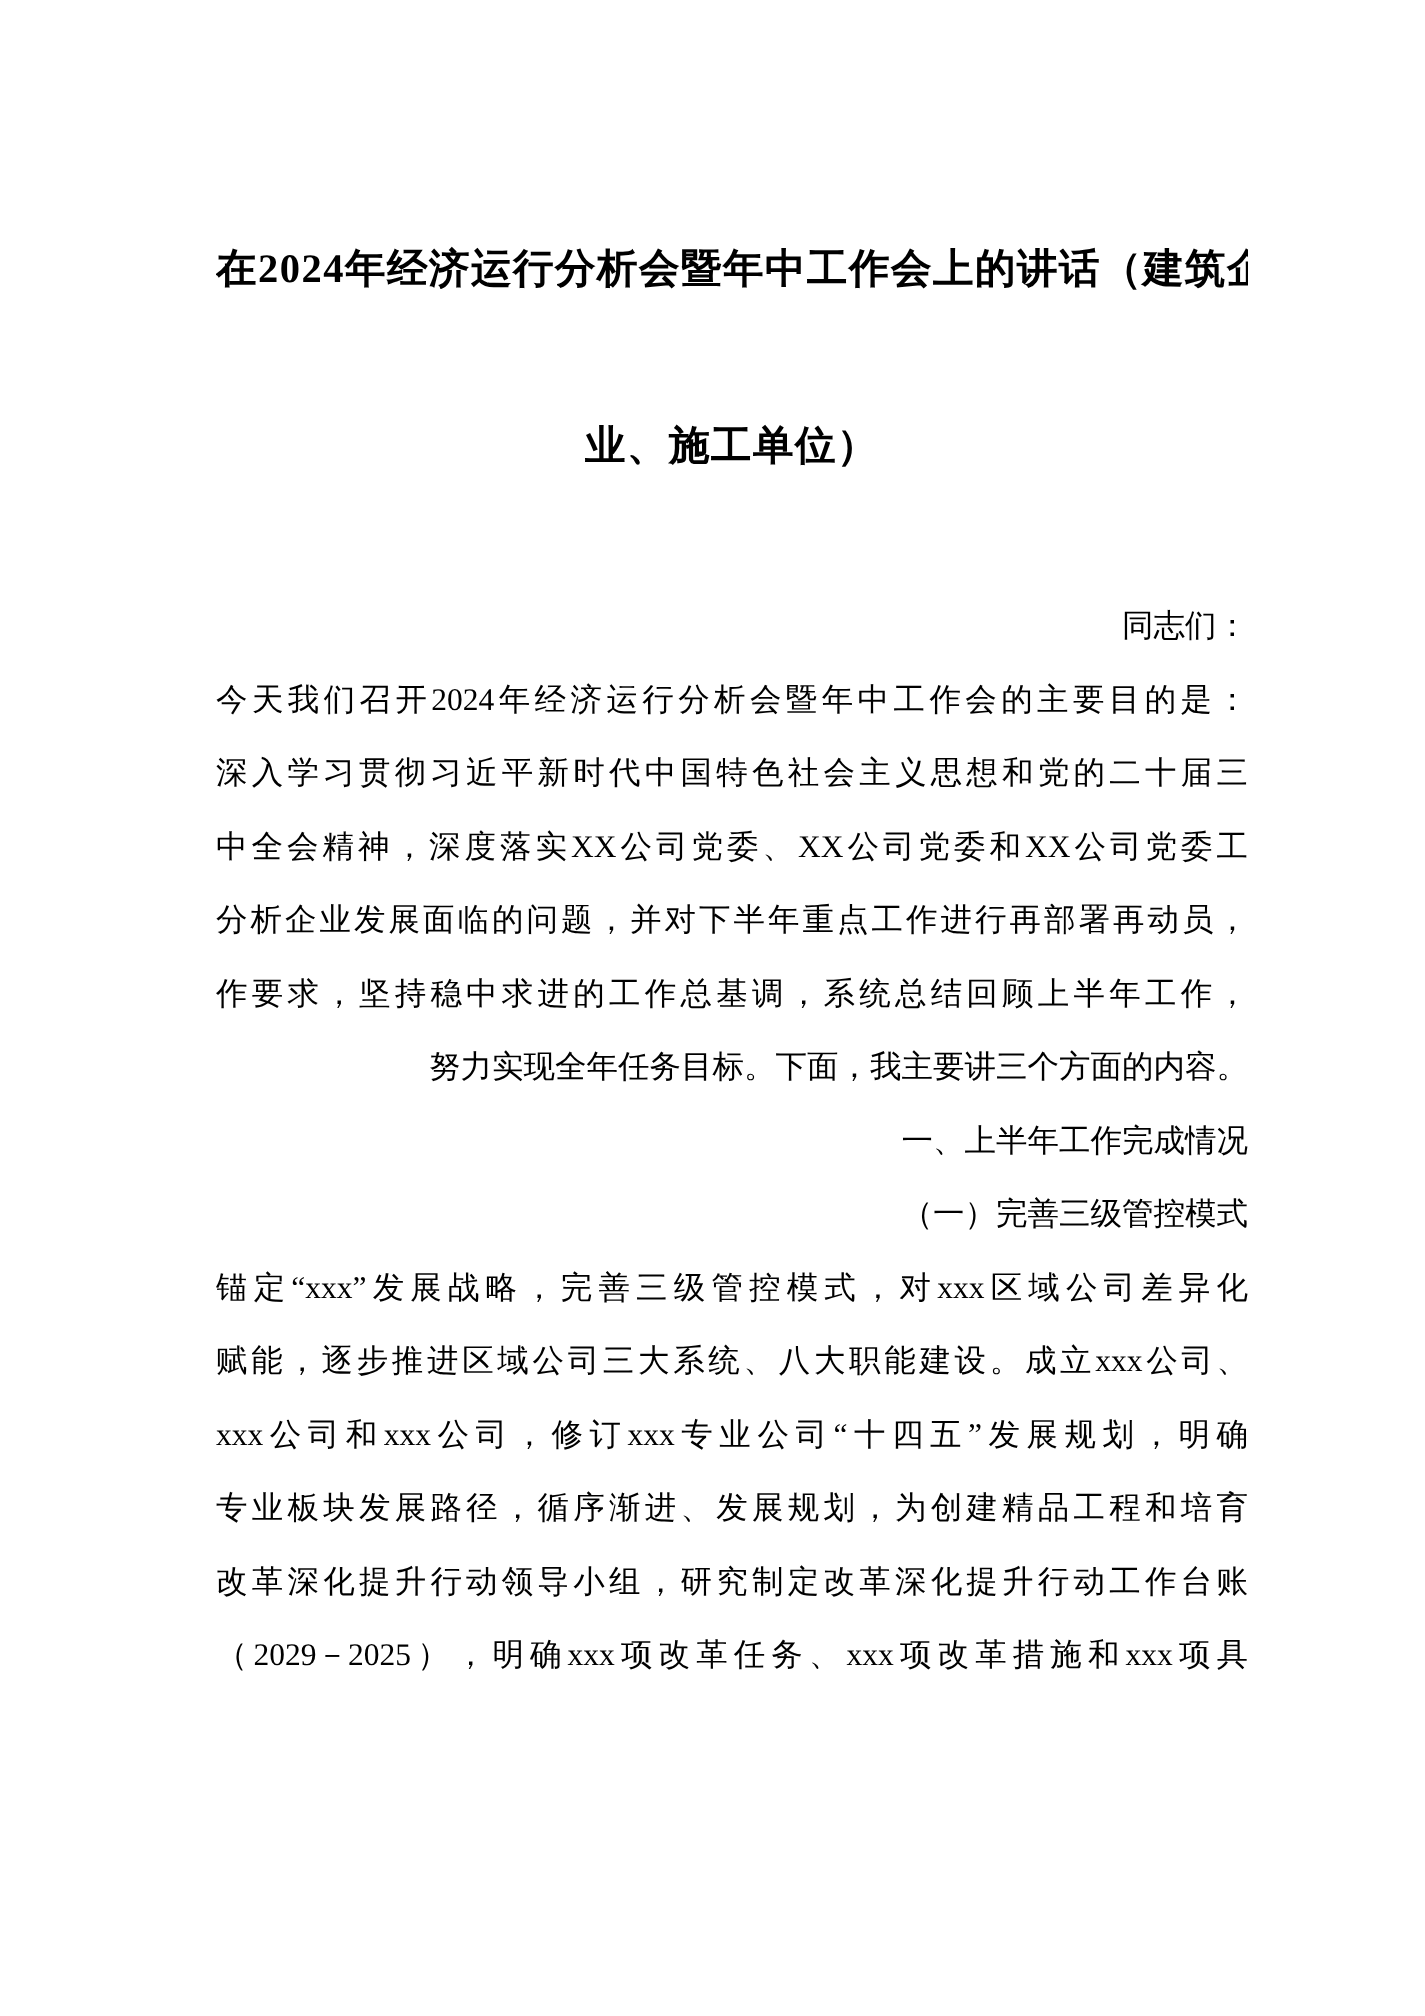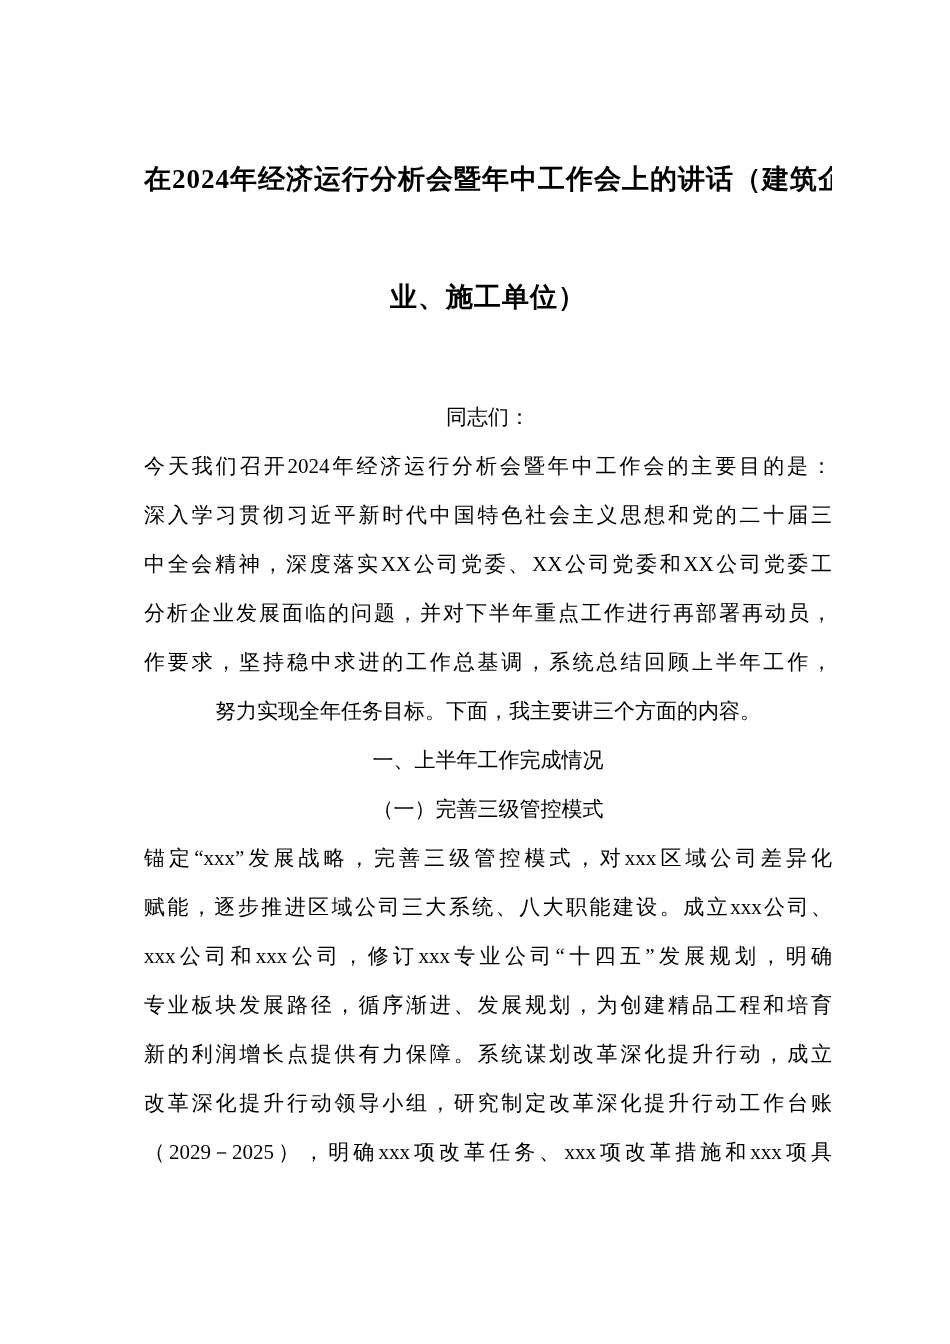--- a/index.html
+++ b/index.html
@@ -34,21 +34,21 @@
     overflow: hidden;
   }
   .doc-body {
     margin-top: 37px;
     font-size: 21px;
   }
   .line {
     height: 49px;
     line-height: 49px;
     overflow: hidden;
-    text-align: center;
+    text-align: right;
   }
   .line.fill {
     text-align: justify;
     text-align-last: justify;
   }
 </style>
 </head>
 <body>
 
 <div class="page">
@@ -66,19 +66,18 @@
       <div class="line fill">中全会精神，深度落实XX公司党委、XX公司党委和XX公司党委工</div>
       <div class="line fill">分析企业发展面临的问题，并对下半年重点工作进行再部署再动员，</div>
       <div class="line fill">作要求，坚持稳中求进的工作总基调，系统总结回顾上半年工作，</div>
       <div class="line">努力实现全年任务目标。下面，我主要讲三个方面的内容。</div>
       <div class="line">一、上半年工作完成情况</div>
       <div class="line">（一）完善三级管控模式</div>
       <div class="line fill">锚定“xxx”发展战略，完善三级管控模式，对xxx区域公司差异化</div>
       <div class="line fill">赋能，逐步推进区域公司三大系统、八大职能建设。成立xxx公司、</div>
       <div class="line fill">xxx公司和xxx公司，修订xxx专业公司“十四五”发展规划，明确</div>
       <div class="line fill">专业板块发展路径，循序渐进、发展规划，为创建精品工程和培育</div>
-      <div class="line fill">新的利润增长点提供有力保障。系统谋划改革深化提升行动，成立</div>
       <div class="line fill">改革深化提升行动领导小组，研究制定改革深化提升行动工作台账</div>
       <div class="line fill">（2029－2025），明确xxx项改革任务、xxx项改革措施和xxx项具</div>
     </main>
 
   </div>
 </div>
 
 </body></html>

